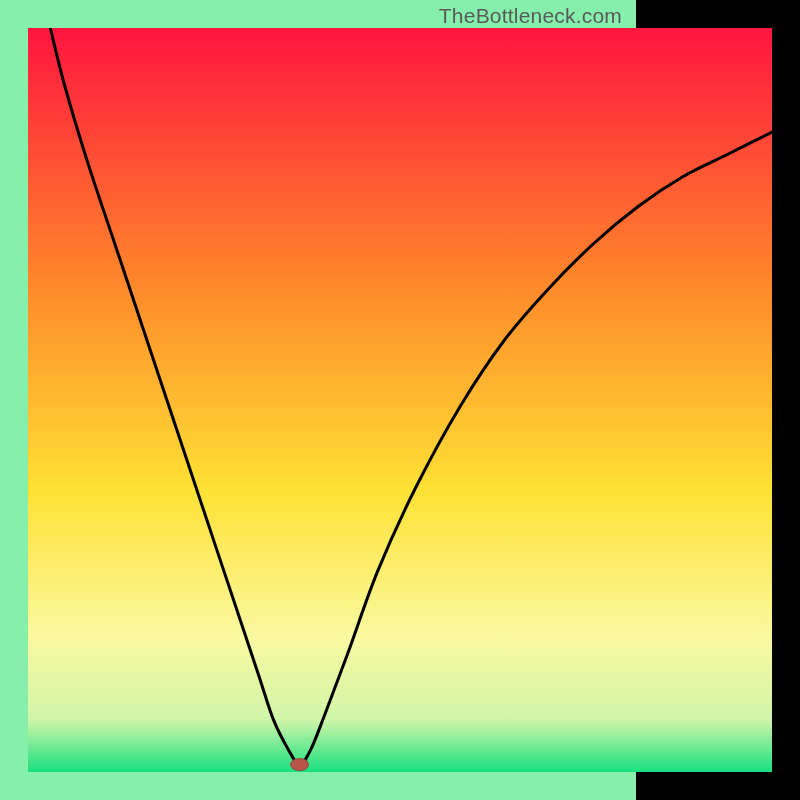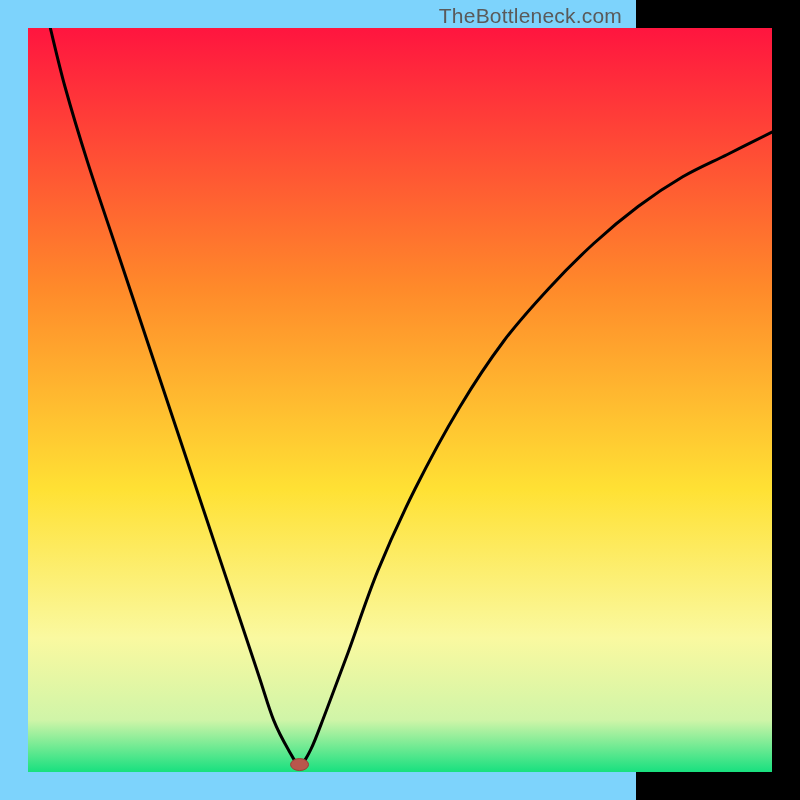--- a/index.html
+++ b/index.html
@@ -8,21 +8,21 @@
     width: 800px;
     height: 800px;
     background: #000;
     overflow: hidden;
     font-family: Arial, Helvetica, sans-serif;
   }
   .outer {
     position: relative;
     width: 636px;
     height: 800px;
-    background: #7dd3fc;
+    background: #86efac;
   }
   .watermark {
     position: absolute;
     top: 4px;
     right: 14px;
     font-size: 21px;
     color: #5a5a5a;
     font-weight: 500;
     letter-spacing: 0.2px;
     z-index: 10;

